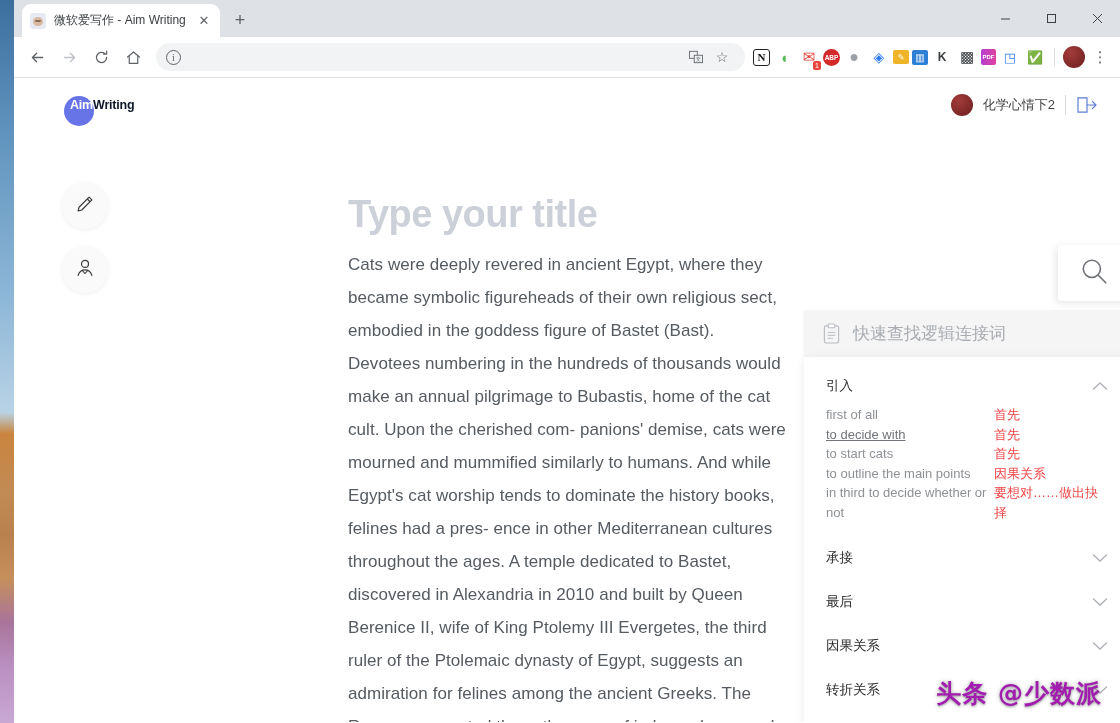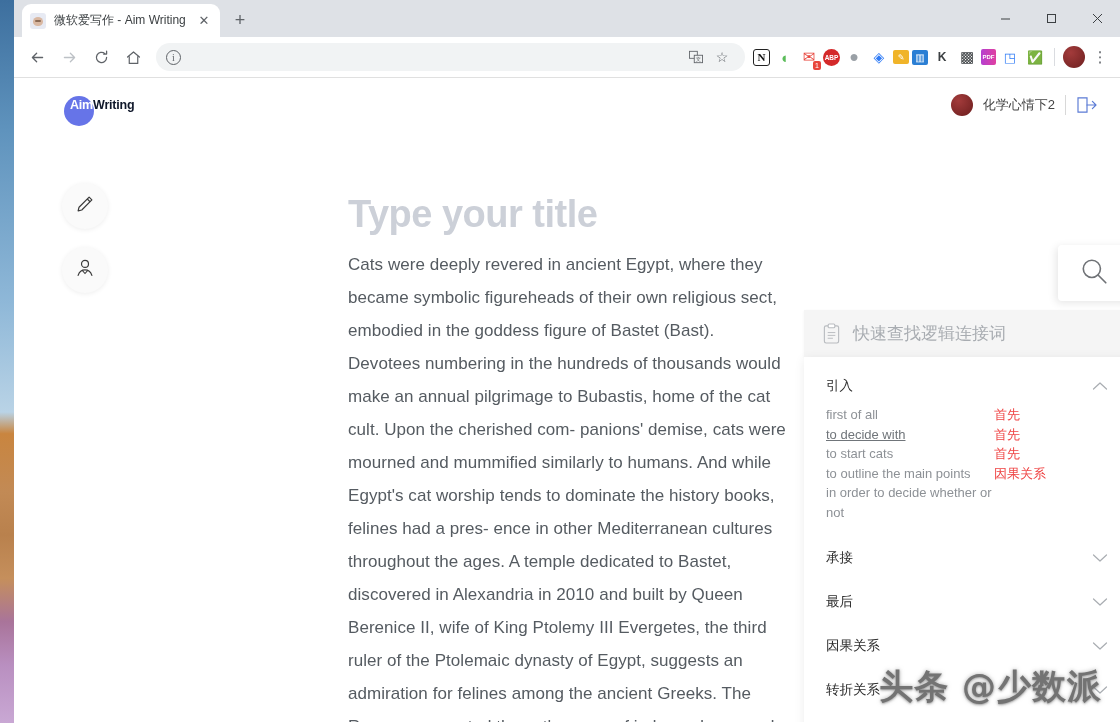--- a/index.html
+++ b/index.html
@@ -285,22 +285,22 @@
 
   .sect-row {
     display: flex; align-items: center;
     padding: 13px 22px;
   }
 
   
   .watermark {
     position: absolute;
     right: 18px; bottom: 12px;
-    font-size: 34px; font-weight: bold;
-    color: #737373;
+    font-size: 25px; font-weight: bold;
+    color: #a21caf;
     text-shadow: 0 0 4px rgba(120,120,120,0.55),
                  0 1px 2px rgba(90,90,90,0.45);
     letter-spacing: 1px;
     font-family: "DejaVu Sans", sans-serif;
     white-space: nowrap;
   }
 </style>
 </head>
 <body>
 
@@ -485,21 +485,22 @@
           </div>
           <div class="phrase-row">
             <span class="phrase-en">to start cats</span>
             <span class="phrase-cn">首先</span>
           </div>
           <div class="phrase-row">
             <span class="phrase-en">to outline the main points</span>
             <span class="phrase-cn">因果关系</span>
           </div>
           <div class="phrase-row">
-            <span class="phrase-en">in order to decide whether or not</span>
+            <span class="phrase-en">in third to decide whether or not</span>
+            <span class="phrase-cn">要想对……做出抉择</span>
           </div>
         </div>
 
         <div class="sect-row">
           <span class="sect-title">承接</span>
           <span class="chev">
             <svg width="16" height="10" viewBox="0 0 16 10">
                 <path d="M1.5 2L8 8l6.5-6" fill="none" stroke="currentColor" stroke-width="1.2" stroke-linecap="round" stroke-linejoin="round"></path>
               </svg>
           </span>

